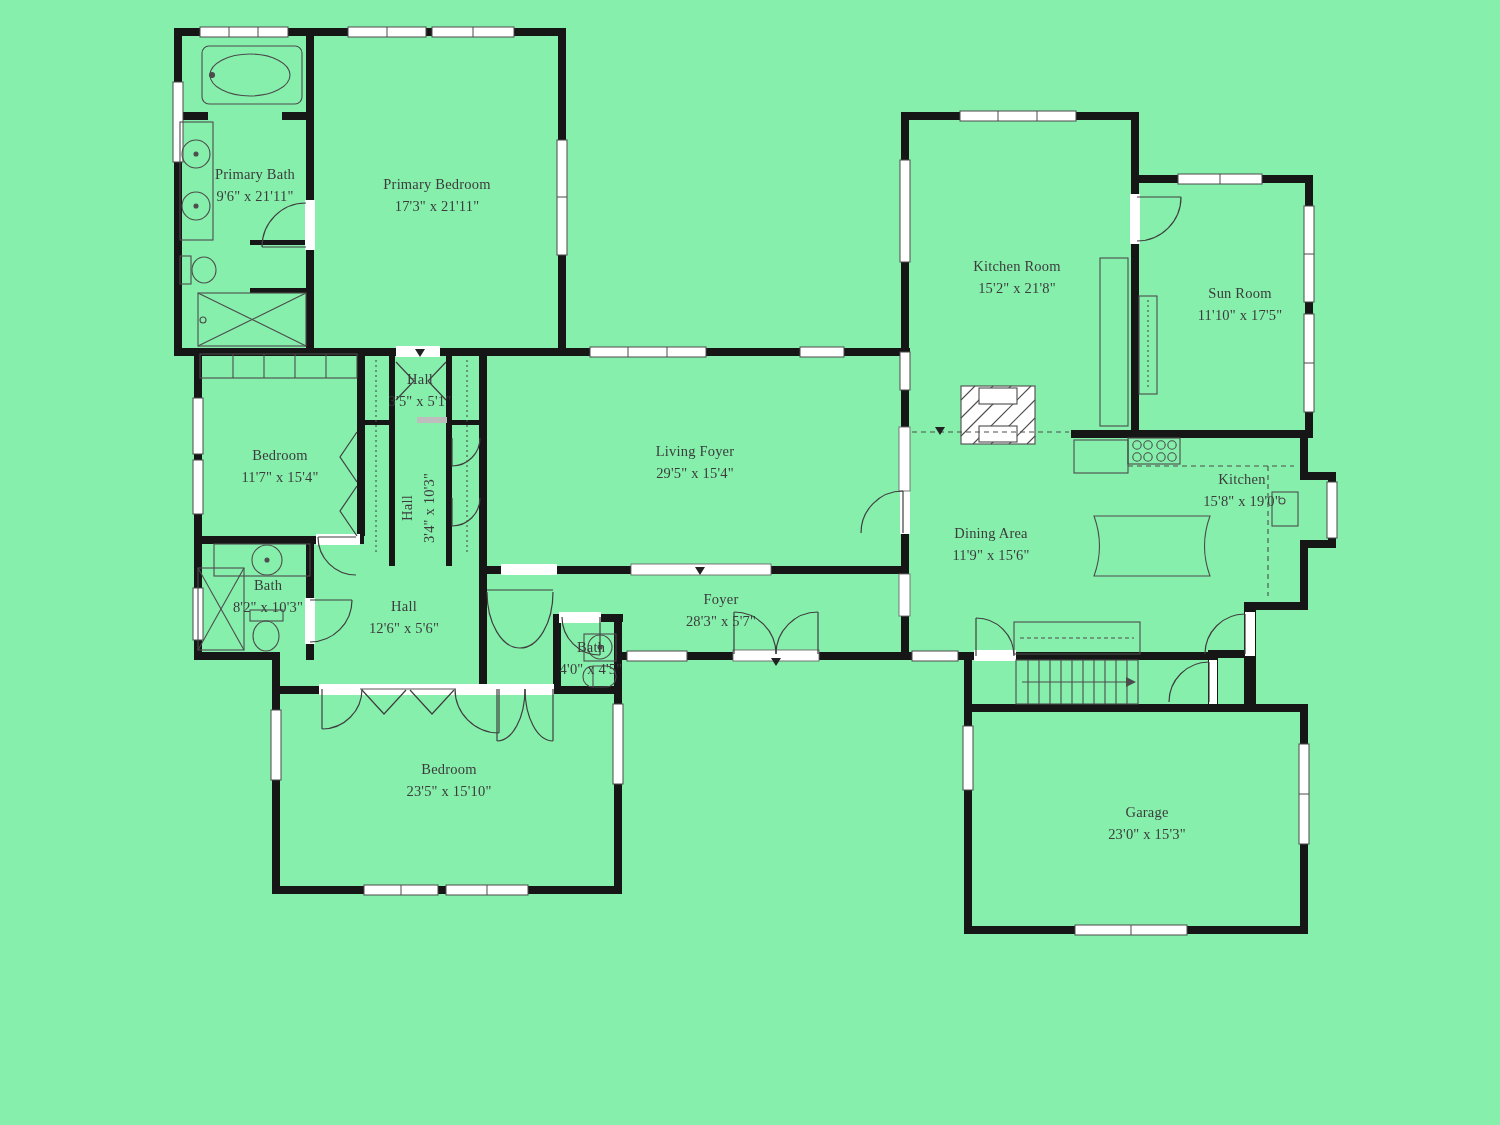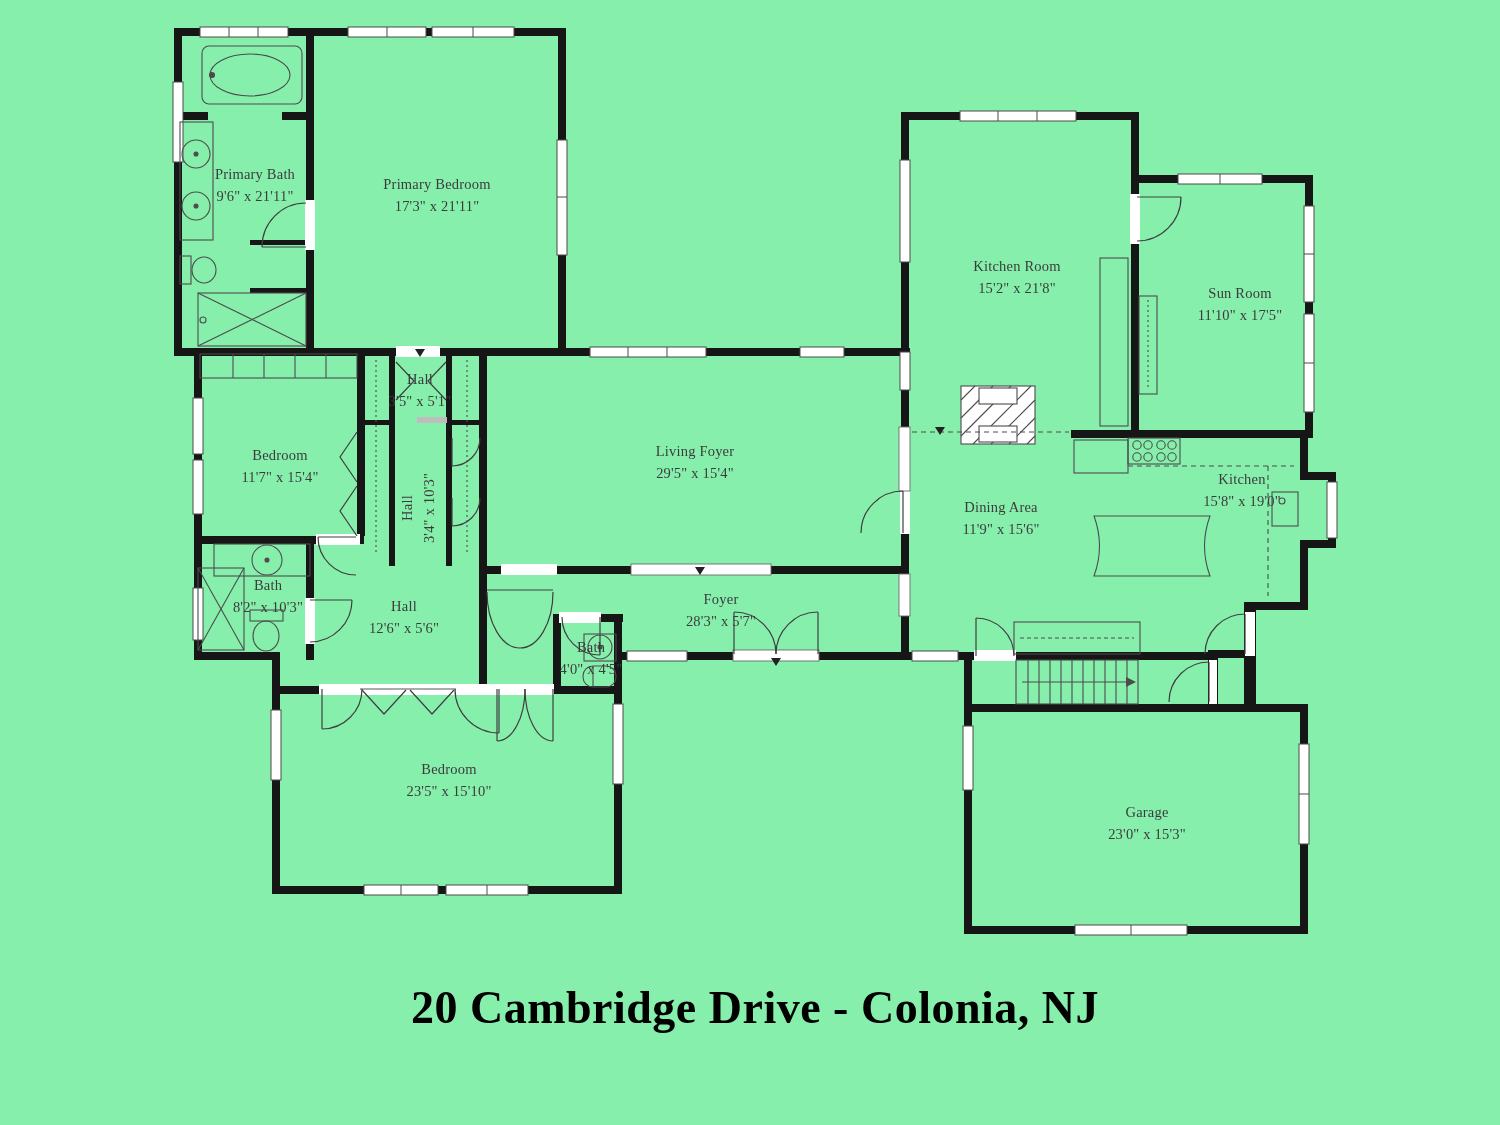--- a/index.html
+++ b/index.html
@@ -386,21 +386,21 @@
     <span class="dm">3'4" x 10'3"</span>
   </div>
   <div class="lbl" style="left:695px;top:463px;">
     <span class="nm">Living Foyer</span>
     <span class="dm">29'5" x 15'4"</span>
   </div>
   <div class="lbl" style="left:1196px;top:491px;margin-left:46px;">
     <span class="nm">Kitchen</span>
     <span class="dm">15'8" x 19'0"</span>
   </div>
-  <div class="lbl" style="left:991px;top:519px;margin-left:10px;">
+  <div class="lbl" style="left:991px;top:545px;">
     <span class="nm">Dining Area</span>
     <span class="dm">11'9" x 15'6"</span>
   </div>
   <div class="lbl" style="left:268px;top:597px;">
     <span class="nm">Bath</span>
     <span class="dm">8'2" x 10'3"</span>
   </div>
   <div class="lbl" style="left:404px;top:618px;">
     <span class="nm">Hall</span>
     <span class="dm">12'6" x 5'6"</span>
@@ -415,14 +415,13 @@
   </div>
   <div class="lbl" style="left:449px;top:781px;">
     <span class="nm">Bedroom</span>
     <span class="dm">23'5" x 15'10"</span>
   </div>
   <div class="lbl" style="left:1147px;top:824px;">
     <span class="nm">Garage</span>
     <span class="dm">23'0" x 15'3"</span>
   </div>
 
-  <div class="plan-title">20 Cambridge Drive - Colonia, NJ</div>
 </div>
 
 </body></html>

